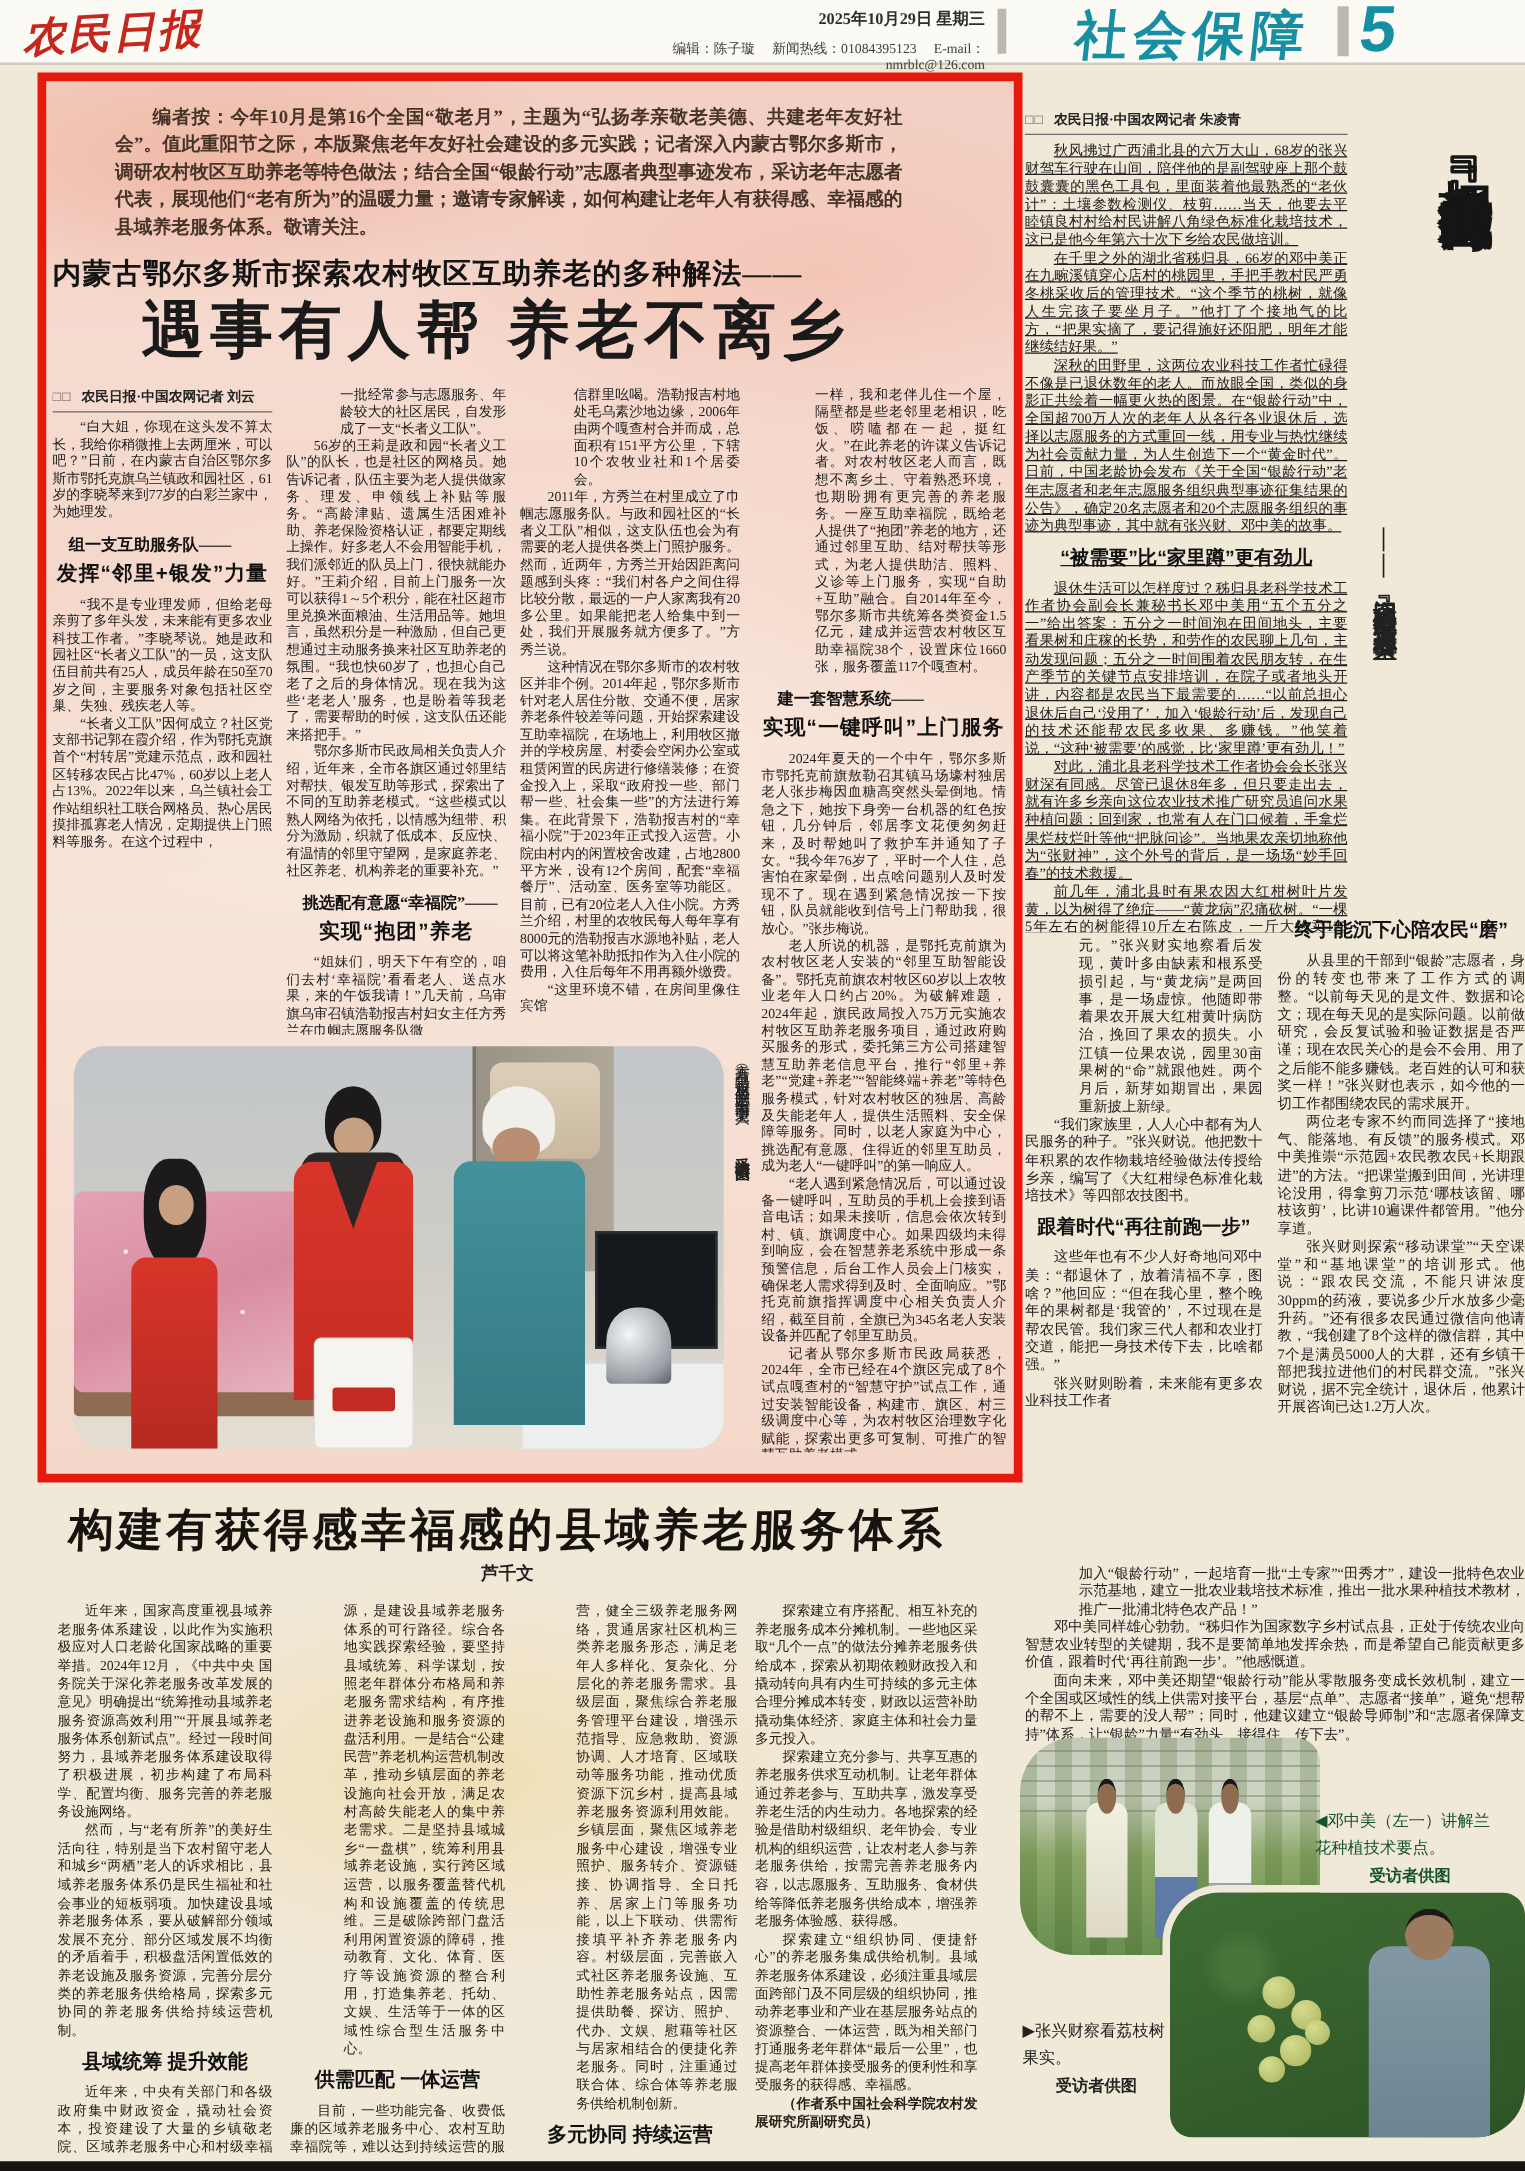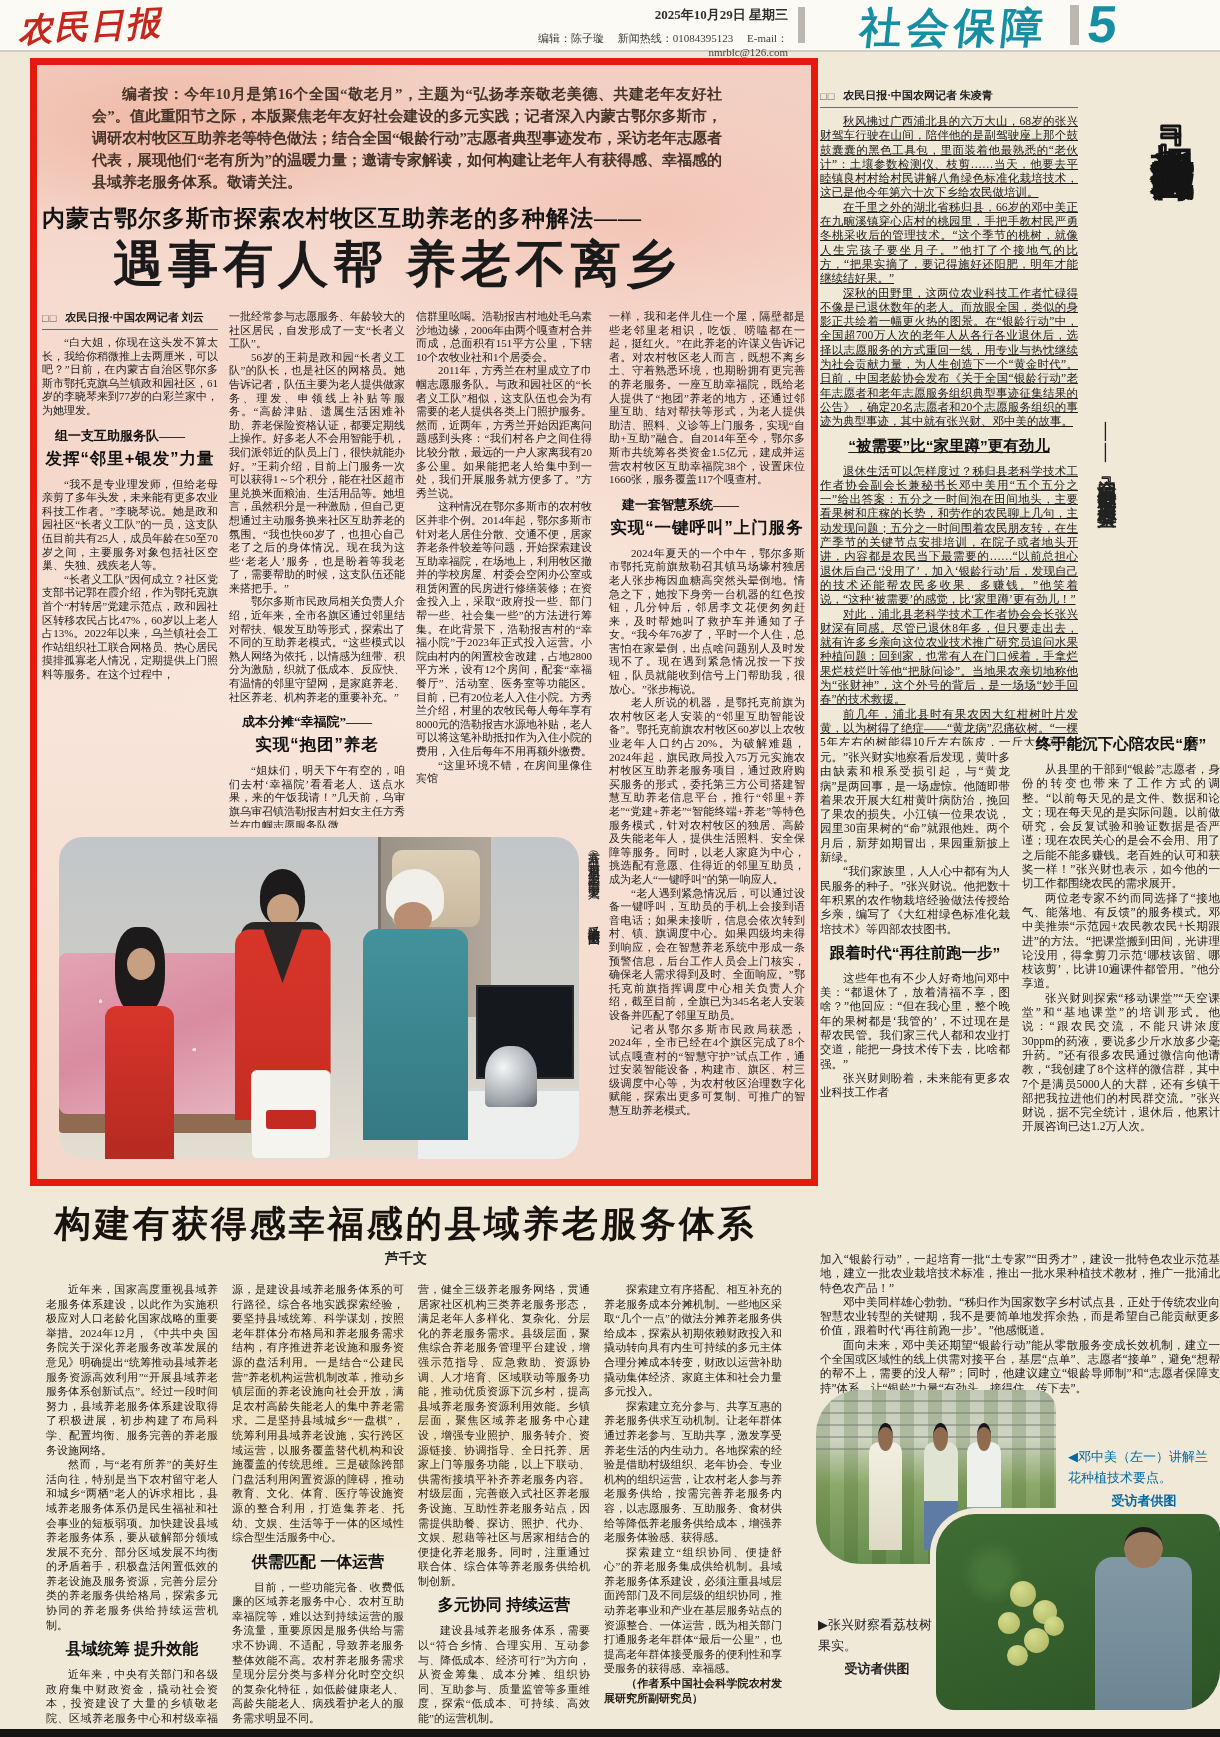--- a/index.html
+++ b/index.html
@@ -29,21 +29,21 @@
             radial-gradient(ellipse 600px 260px at 50% 45%, rgba(255,245,238,.5), transparent 75%),
             linear-gradient(180deg,#f2cfc2 0%,#f6dbd0 20%,#f4d7c9 38%,#f8e5da 58%,#f5ddd0 80%,#f3d8ca 100%);}
   #ednote{position:absolute;left:55px;top:18px;width:630px;font-size:15px;font-weight:bold;
           line-height:22px;color:#463428;text-align:justify;}
   #ednote p{margin:0;text-indent:2em;}
   #kicker{position:absolute;left:5px;top:138px;font-size:23px;font-weight:bold;color:#141414;letter-spacing:1px;}
   #mainheadline{position:absolute;left:20px;top:166px;width:680px;text-align:center;
           font-size:50px;font-weight:900;color:#1a1a1a;letter-spacing:5px;}
   .col{position:absolute;overflow:hidden;text-align:justify;}
   .col p{margin:0;font-size:11px;line-height:13.6px;text-indent:2em;}
-  .cont p:first-child{text-indent:0;}
+  .cont p:first-child{text-indent:0;margin-left:43px;}
   #m-c1{left:5px;top:245px;width:176px;height:518px;}
   #m-c2{left:192px;top:245px;width:176px;height:518px;}
   #m-c3{left:379px;top:245px;width:176px;height:518px;}
   #m-c4{left:572px;top:245px;width:196px;height:852px;}
   .bylinerow{font-size:11px;font-weight:bold;color:#222;padding-bottom:4px;border-bottom:1px solid #6b6b6b;
              margin-bottom:6px;text-indent:0;display:flex;gap:8px;align-items:center;}
   .bylinerow .marks{color:#555;letter-spacing:1px;}
   .sub1{font-size:13px;font-weight:bold;margin-top:9px;text-indent:1em;color:#111;}
   .sub2{font-size:16.5px;font-weight:bold;text-align:center;margin:3px 0 8px;color:#111;
         font-family:"Liberation Sans","DejaVu Sans",sans-serif;letter-spacing:1px;}
@@ -120,21 +120,21 @@
      background:
        repeating-linear-gradient(90deg, rgba(90,120,60,.35) 0 14px, rgba(150,170,120,.2) 14px 28px),
        linear-gradient(180deg,#cfd3c8 0%,#dde0d6 28%,#8aa766 55%,#5c8746 100%);}
   #rphoto1 .grid{position:absolute;left:0;top:0;width:100%;height:40%;
        background:repeating-linear-gradient(180deg, transparent 0 10px, rgba(120,124,114,.5) 10px 12px);}
   #rphoto1 .man{position:absolute;bottom:8%;width:14%;height:62%;border-radius:10px 10px 0 0;}
   #rphoto1 .man i{position:absolute;left:28%;top:-18%;width:44%;height:22%;border-radius:50%;background:#8f6b50;border-top:4px solid #17171a;}
   .man1{left:22%;background:linear-gradient(180deg,#f2f0e2,#ddd9c4);}
   .man2{left:45%;background:linear-gradient(180deg,#dfe5d2 55%,#5d7ba4 55%);}
   .man3{left:63%;background:linear-gradient(180deg,#eef0ec 60%,#9aa4ad 60%);}
-  #rcap1{position:absolute;left:248px;top:1384px;width:152px;font-size:13px;line-height:21px;color:#0369a1;}
+  #rcap1{position:absolute;left:232px;top:1384px;width:152px;font-size:13px;line-height:21px;color:#14532d;}
   #rcap1 .credit,#rcap2 .credit{display:block;text-align:center;font-weight:bold;margin-top:2px;}
   #rphoto2{left:116px;top:1452px;width:284px;height:196px;border-radius:40px 18px 40px 18px;
      box-shadow:0 0 0 6px #f1e9d8;
      background:
        radial-gradient(circle 46px at 20% 30%, #47763a 30%, transparent 70%),
        radial-gradient(circle 60px at 60% 20%, #3a6530 30%, transparent 75%),
        radial-gradient(circle 70px at 85% 70%, #315a28 30%, transparent 75%),
        linear-gradient(160deg,#3f6d33,#2c5226);}
   #rphoto2 .fruit{position:absolute;border-radius:50%;background:radial-gradient(circle at 35% 30%,#d6dc8e,#aab35f);}
   #rphoto2 .fman{position:absolute;right:10%;bottom:0;width:34%;height:78%;border-radius:18px 18px 0 0;
@@ -180,21 +180,21 @@
         <p>“长者义工队”因何成立？社区党支部书记郭在霞介绍，作为鄂托克旗首个“村转居”党建示范点，政和园社区转移农民占比47%，60岁以上老人占13%。2022年以来，乌兰镇社会工作站组织社工联合网格员、热心居民摸排孤寡老人情况，定期提供上门照料等服务。在这个过程中，</p>
       </div>
   </div>
 
   <div id="m-c2" class="col">
     <div class="cont">
         <p>一批经常参与志愿服务、年龄较大的社区居民，自发形成了一支“长者义工队”。</p>
         <p>56岁的王莉是政和园“长者义工队”的队长，也是社区的网格员。她告诉记者，队伍主要为老人提供做家务、理发、申领线上补贴等服务。“高龄津贴、遗属生活困难补助、养老保险资格认证，都要定期线上操作。好多老人不会用智能手机，我们派邻近的队员上门，很快就能办好。”王莉介绍，目前上门服务一次可以获得1～5个积分，能在社区超市里兑换米面粮油、生活用品等。她坦言，虽然积分是一种激励，但自己更想通过主动服务换来社区互助养老的氛围。“我也快60岁了，也担心自己老了之后的身体情况。现在我为这些‘老老人’服务，也是盼着等我老了，需要帮助的时候，这支队伍还能来搭把手。”</p>
         <p>鄂尔多斯市民政局相关负责人介绍，近年来，全市各旗区通过邻里结对帮扶、银发互助等形式，探索出了不同的互助养老模式。“这些模式以熟人网络为依托，以情感为纽带、积分为激励，织就了低成本、反应快、有温情的邻里守望网，是家庭养老、社区养老、机构养老的重要补充。”</p>
       </div>
-    <div class="sub1">成本分摊“幸福院”——</div>
+    <div class="sub1">挑选配有意愿“幸福院”——</div>
     <div class="sub2">实现“抱团”养老</div>
     <div>
         <p>“姐妹们，明天下午有空的，咱们去村‘幸福院’看看老人、送点水果，来的午饭我请！”几天前，乌审旗乌审召镇浩勒报吉村妇女主任方秀兰在巾帼志愿服务队微</p>
       </div>
   </div>
 
   <div id="m-c3" class="col cont">
     <div class="cont">
         <p>信群里吆喝。浩勒报吉村地处毛乌素沙地边缘，2006年由两个嘎查村合并而成，总面积有151平方公里，下辖10个农牧业社和1个居委会。</p>
         <p>2011年，方秀兰在村里成立了巾帼志愿服务队。与政和园社区的“长者义工队”相似，这支队伍也会为有需要的老人提供各类上门照护服务。然而，近两年，方秀兰开始因距离问题感到头疼：“我们村各户之间住得比较分散，最远的一户人家离我有20多公里。如果能把老人给集中到一处，我们开展服务就方便多了。”方秀兰说。</p>

